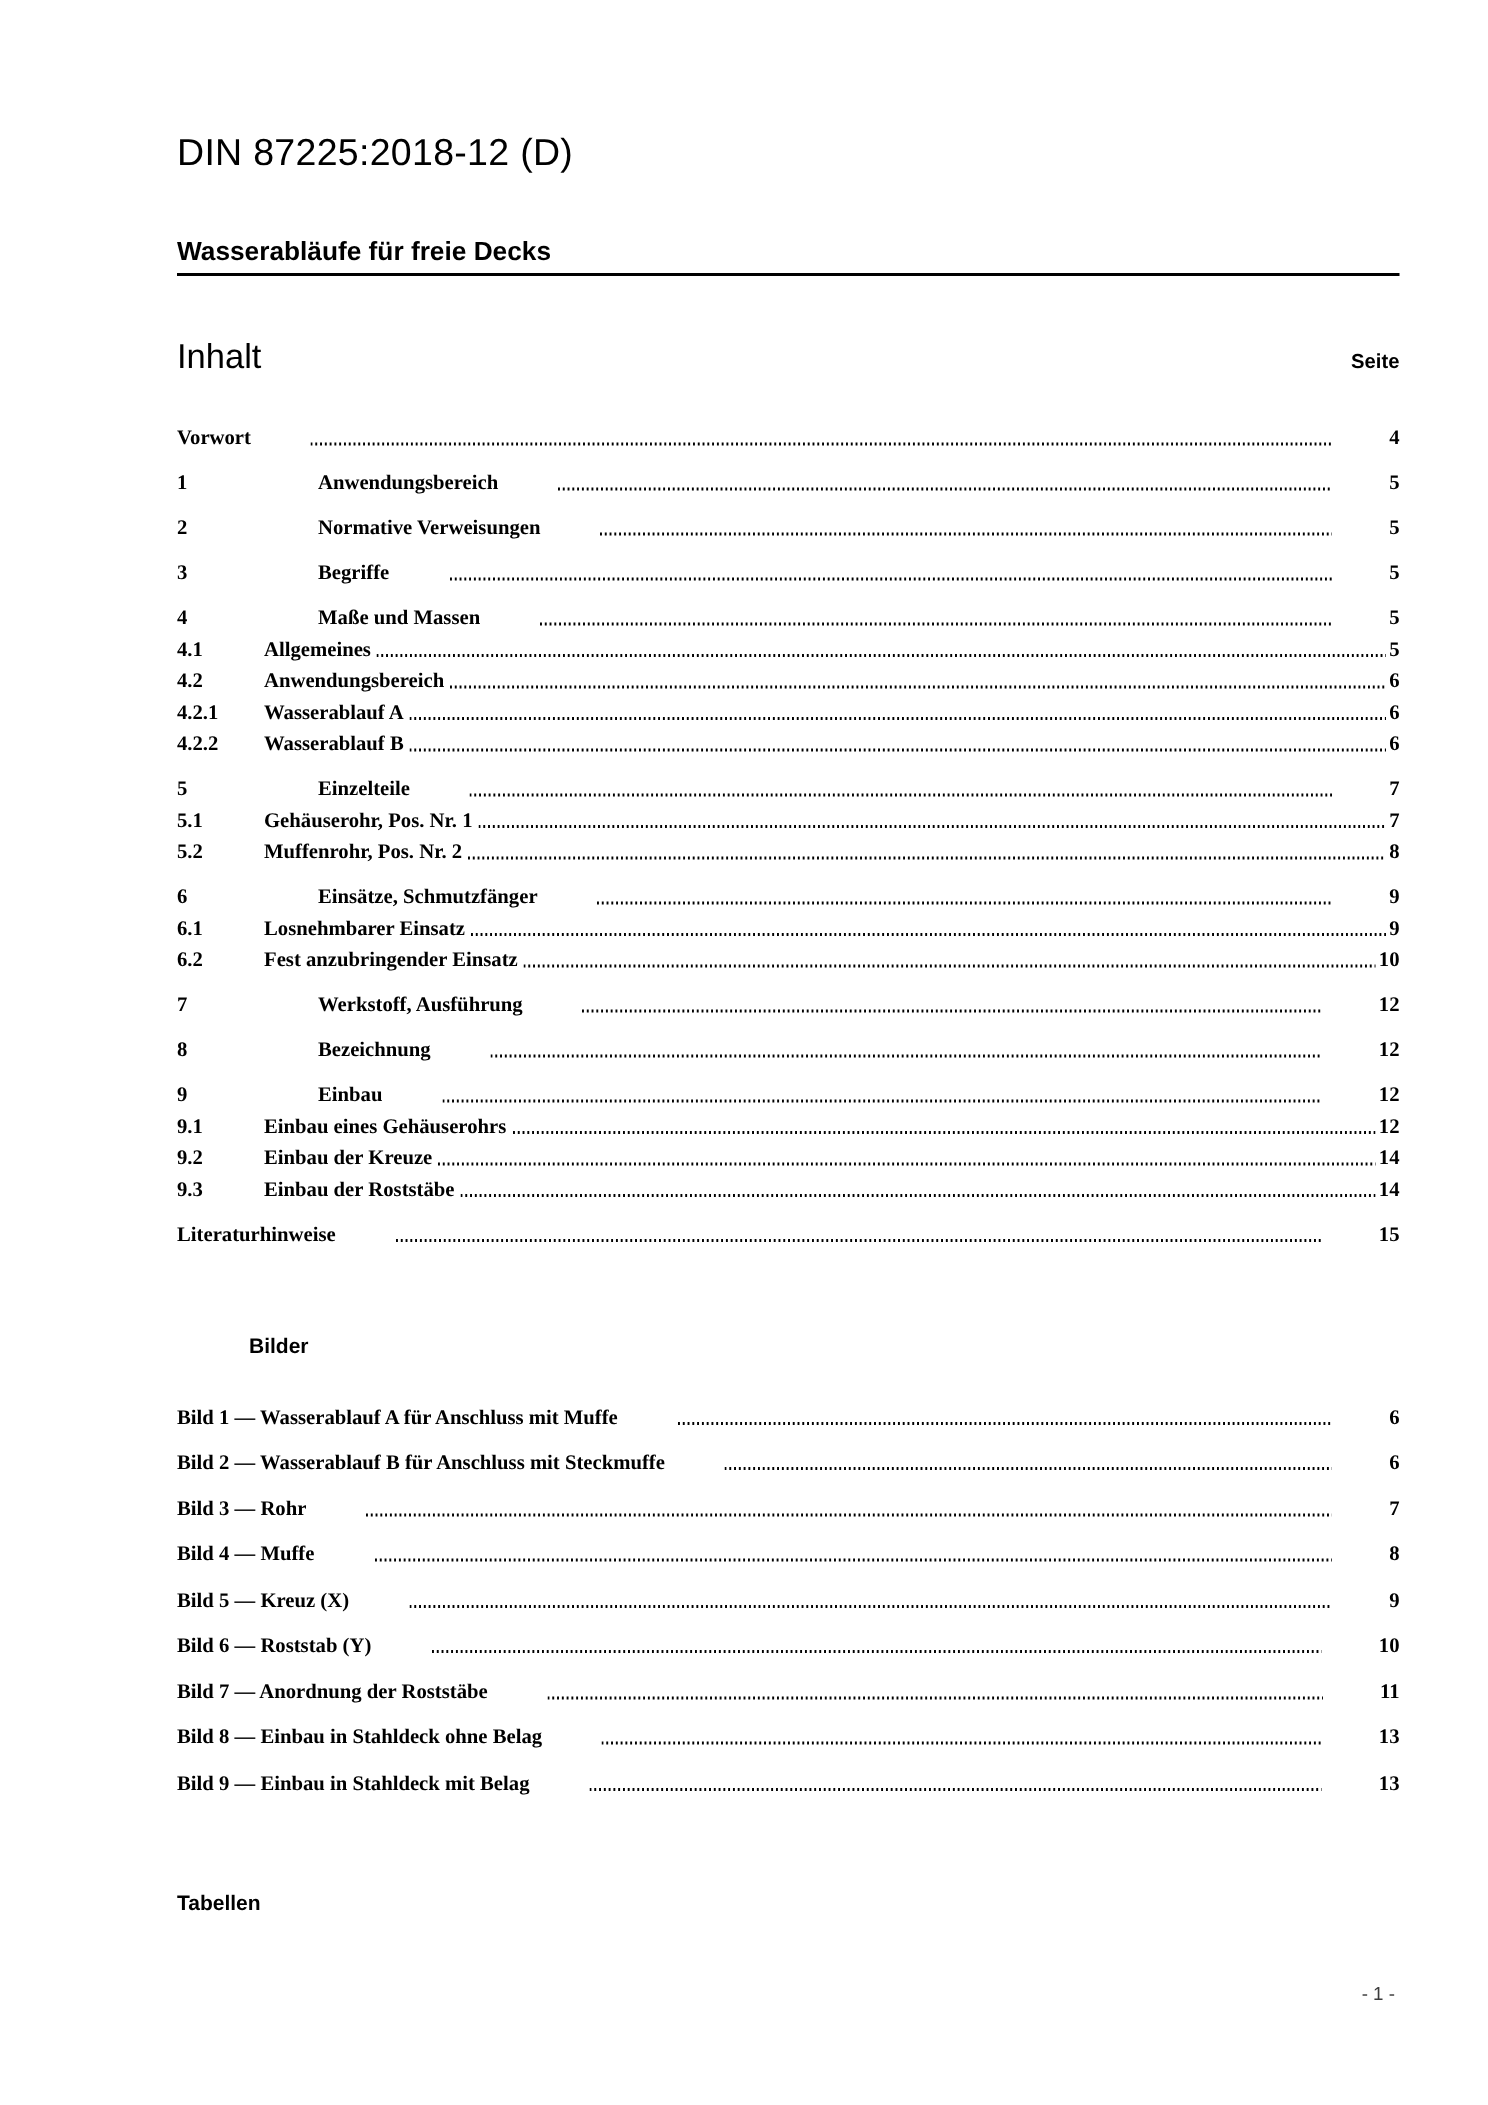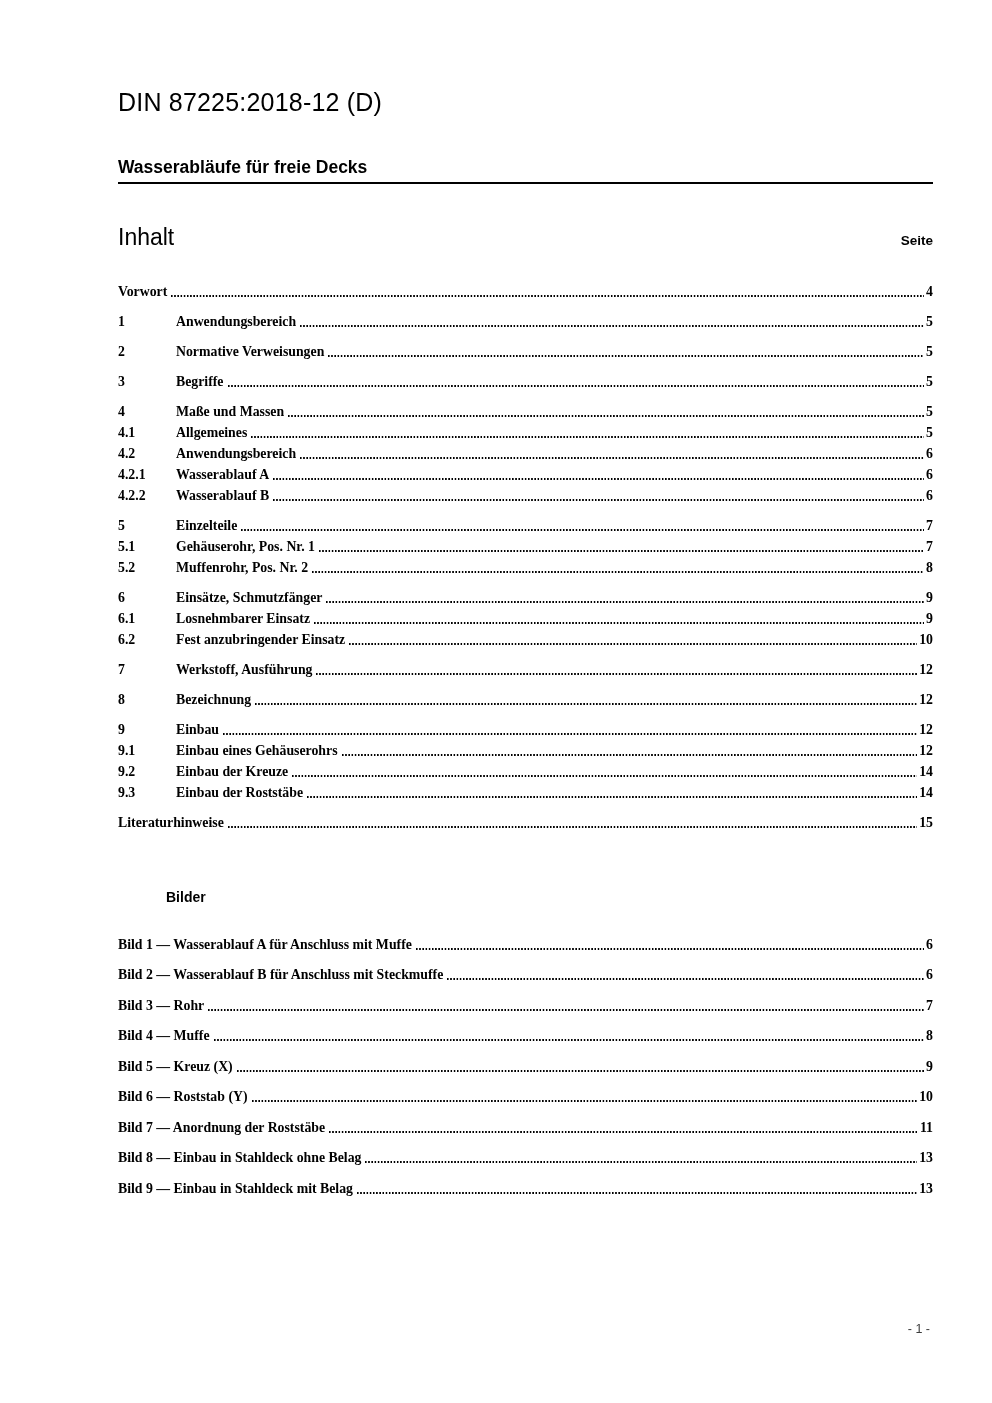--- a/index.html
+++ b/index.html
@@ -61,21 +61,21 @@
     padding-top: 20px;
   }
   .row {
     display: flex;
     align-items: flex-end;
     font-weight: bold;
     font-size: 13.8px;
     line-height: 17px;
     margin-top: 4px;
   }
-  .row.spaced { margin-top: 13px; }
+  .row.spaced { margin-top: 13px; gap: 36px; }
   .num {
     flex: none;
     width: 58px;
   }
   .entry-title {
     flex: none;
     white-space: nowrap;
   }
   .leader {
     flex: 1;
@@ -299,16 +299,17 @@
         <span class="leader"></span>
         <span class="pagenum">13</span>
       </div>
       <div class="row spaced">
         <span class="entry-title">Bild 9 — Einbau in Stahldeck mit Belag</span>
         <span class="leader"></span>
         <span class="pagenum">13</span>
       </div>
     </div>
 
+  <div class="section-heading tabellen-heading">Tabellen</div>
 
 </div>
 
 <div class="footer-pagenum">- 1 -</div>
 
 </body></html>

